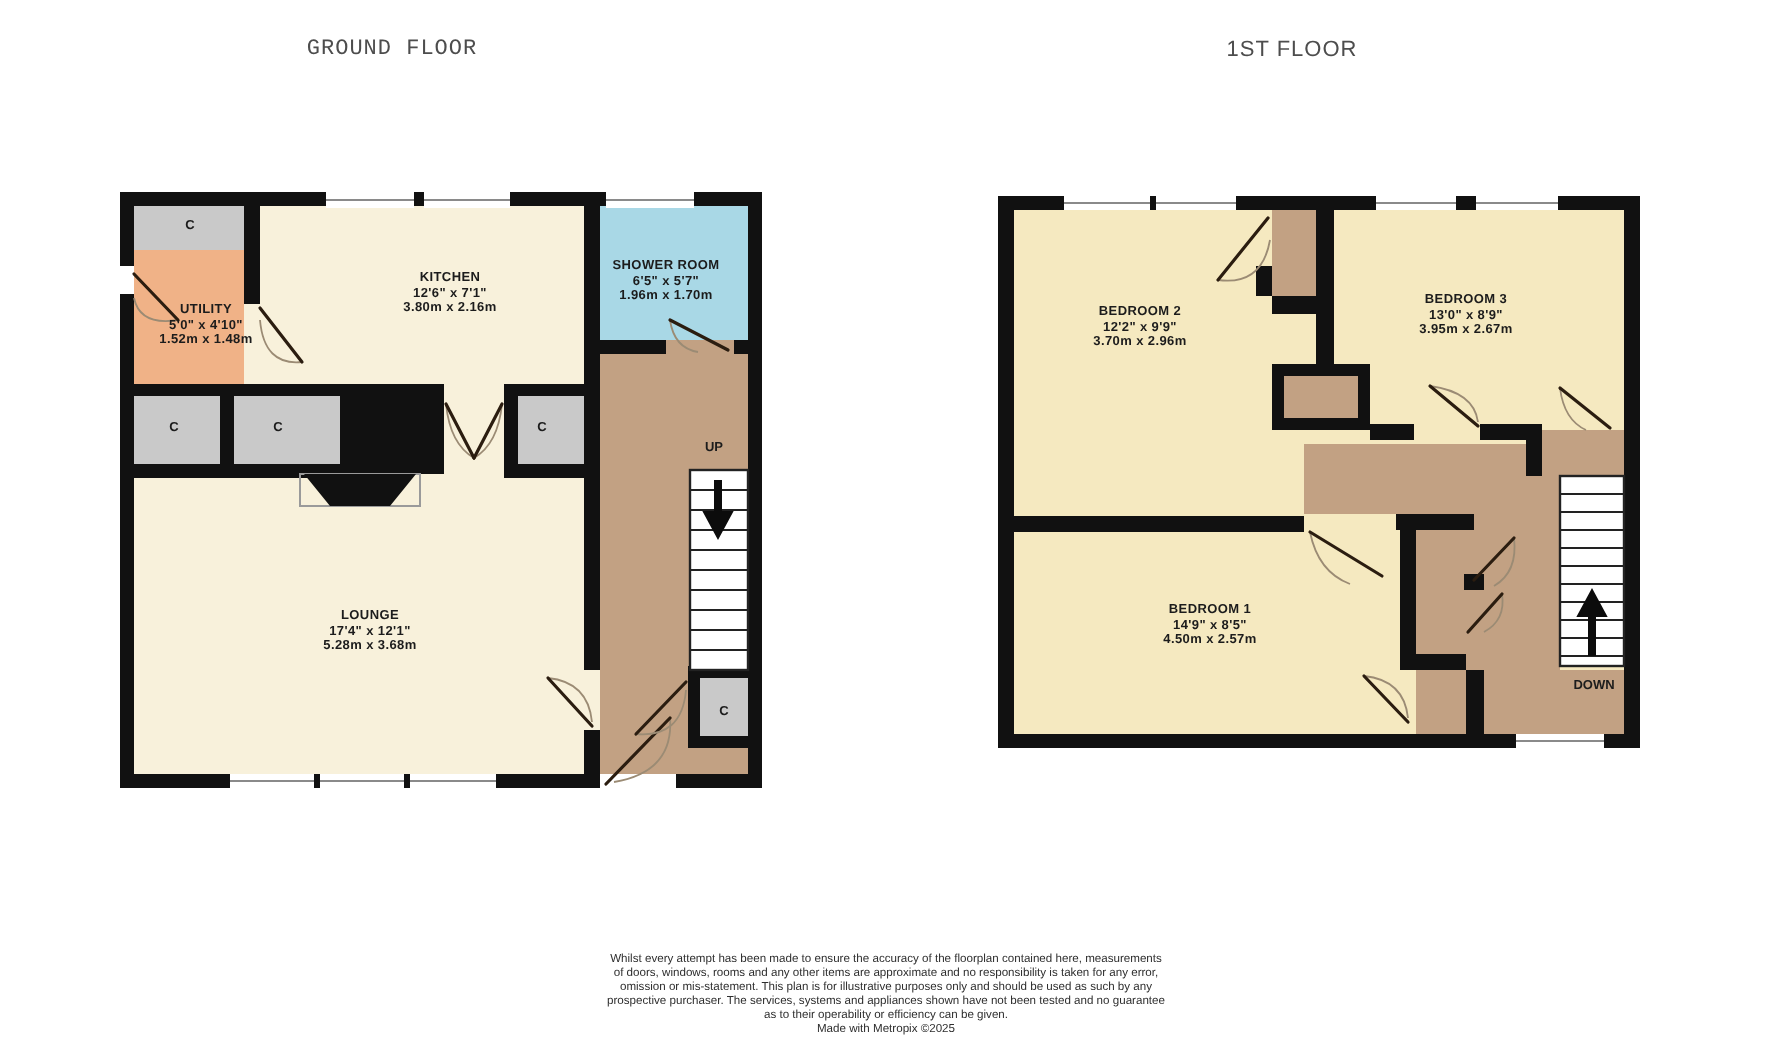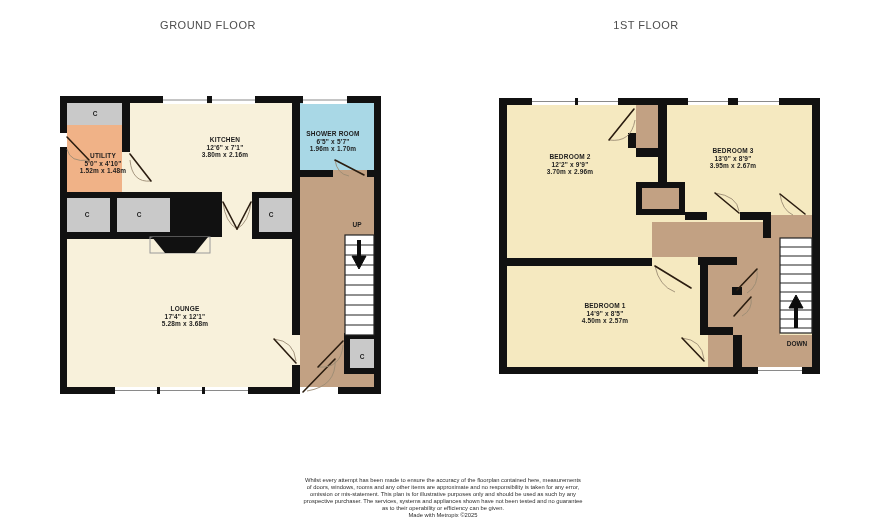--- a/index.html
+++ b/index.html
@@ -30,21 +30,21 @@
   .mini-label{position:absolute;transform:translate(-50%,-50%);color:#1c1c1c;font-size:6.5px;font-weight:bold;white-space:nowrap;}
 
   .footer{position:absolute;left:443px;top:477px;transform:translateX(-50%);text-align:center;color:#2e2e2e;font-size:5.8px;line-height:7px;white-space:nowrap;}
   .footer div{display:block;}
 </style>
 </head>
 <body>
 
 <div id="page">
 
-  <div class="floor-title" style="left:208px;top:25px;">GROUND FLOOR</div>
+  <div class="floor-title" style="left:196px;top:25px;font-family:Liberation Mono, monospace;">GROUND FLOOR</div>
   <div class="floor-title" style="left:646px;top:25px;">1ST FLOOR</div>
 
   <svg style="left:55px;top:90px;" width="332" height="310" viewBox="0 0 332 310">
     <g>
       <rect class="wall" x="5" y="6" width="321" height="298"></rect>
       <rect class="cream" x="12" y="13" width="307" height="284"></rect>
       <rect class="blue" x="245" y="13" width="74" height="67"></rect>
       <rect class="tan" x="245" y="80" width="74" height="217"></rect>
 
       <rect class="gray" x="12" y="13" width="58" height="22"></rect>

